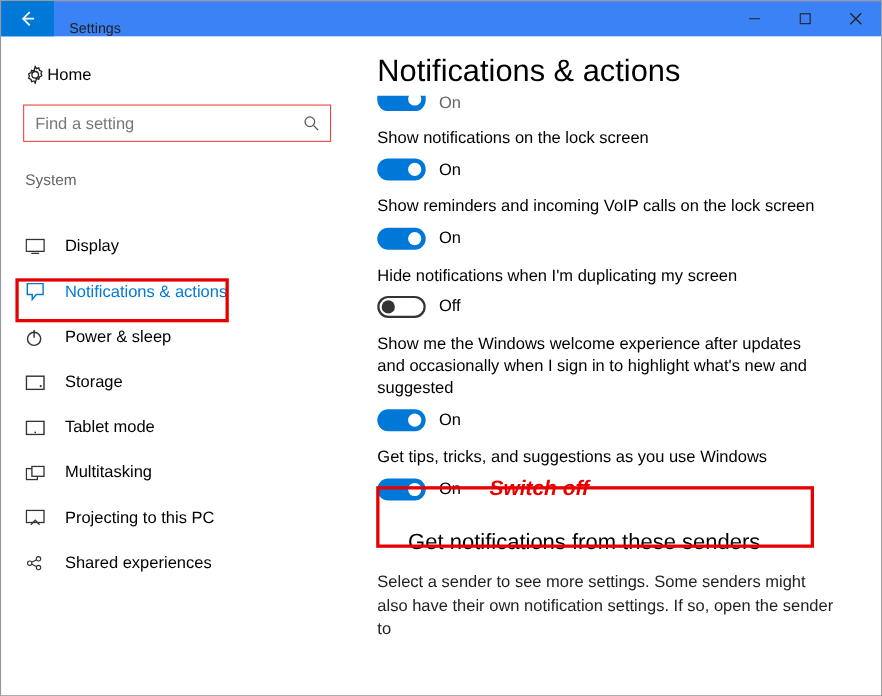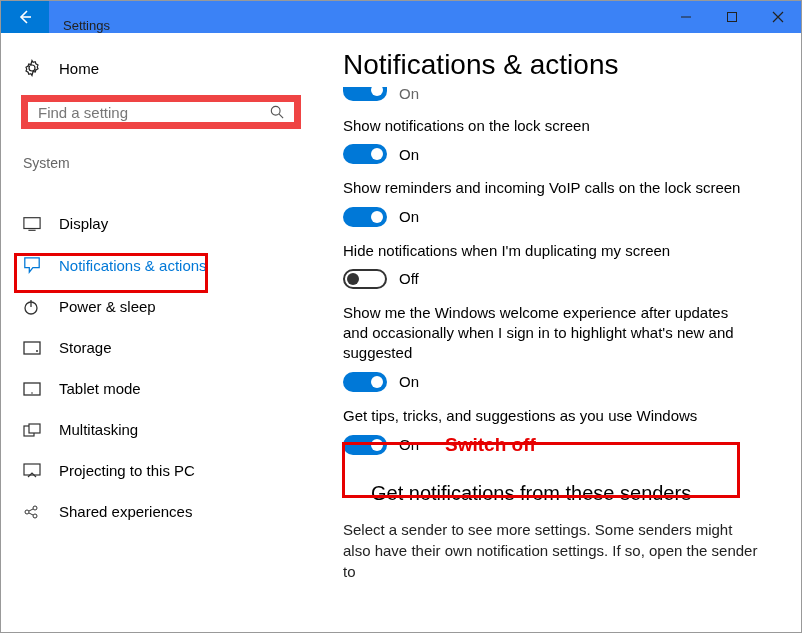--- a/index.html
+++ b/index.html
@@ -50,27 +50,26 @@
   }
   .sidebar {
     width: 320px;
     padding: 20px 6px 0 20px;
     display: flex;
     flex-direction: column;
   }
   .home-row {
     display: flex;
     align-items: center;
-    gap: 16px;
     padding: 6px 0 18px 2px;
   }
   .home-row .icon { width: 20px; text-align: center; color:#222;}
   .home-row span.lbl { font-size: 15px; }
   .search-box {
-    border: 7px solid #ef4444;
+    border: 1px solid #ef4444;
     height: 34px;
     display: flex;
     align-items: center;
     padding: 0 10px;
     color: #666;
     width: 280px;
     margin-bottom: 24px;
   }
   .search-box input {
     flex: 1;
@@ -164,20 +163,21 @@
   .body-text {
     font-size: 15px;
     line-height: 1.4;
     max-width: 420px;
     color: #222;
   }
   .annotation-text {
     color: #e60000;
     font-weight: 700;
     font-size: 19px;
+    font-style: italic;
   }
   svg { display:block; }
 </style>
 </head>
 <body>
 
 <div class="titlebar">
   <div class="back-btn">
     <svg width="16" height="16" viewBox="0 0 16 16">
         <path d="M10 2 L4 8 L10 14" stroke="#fff" stroke-width="1.6" fill="none"></path>

